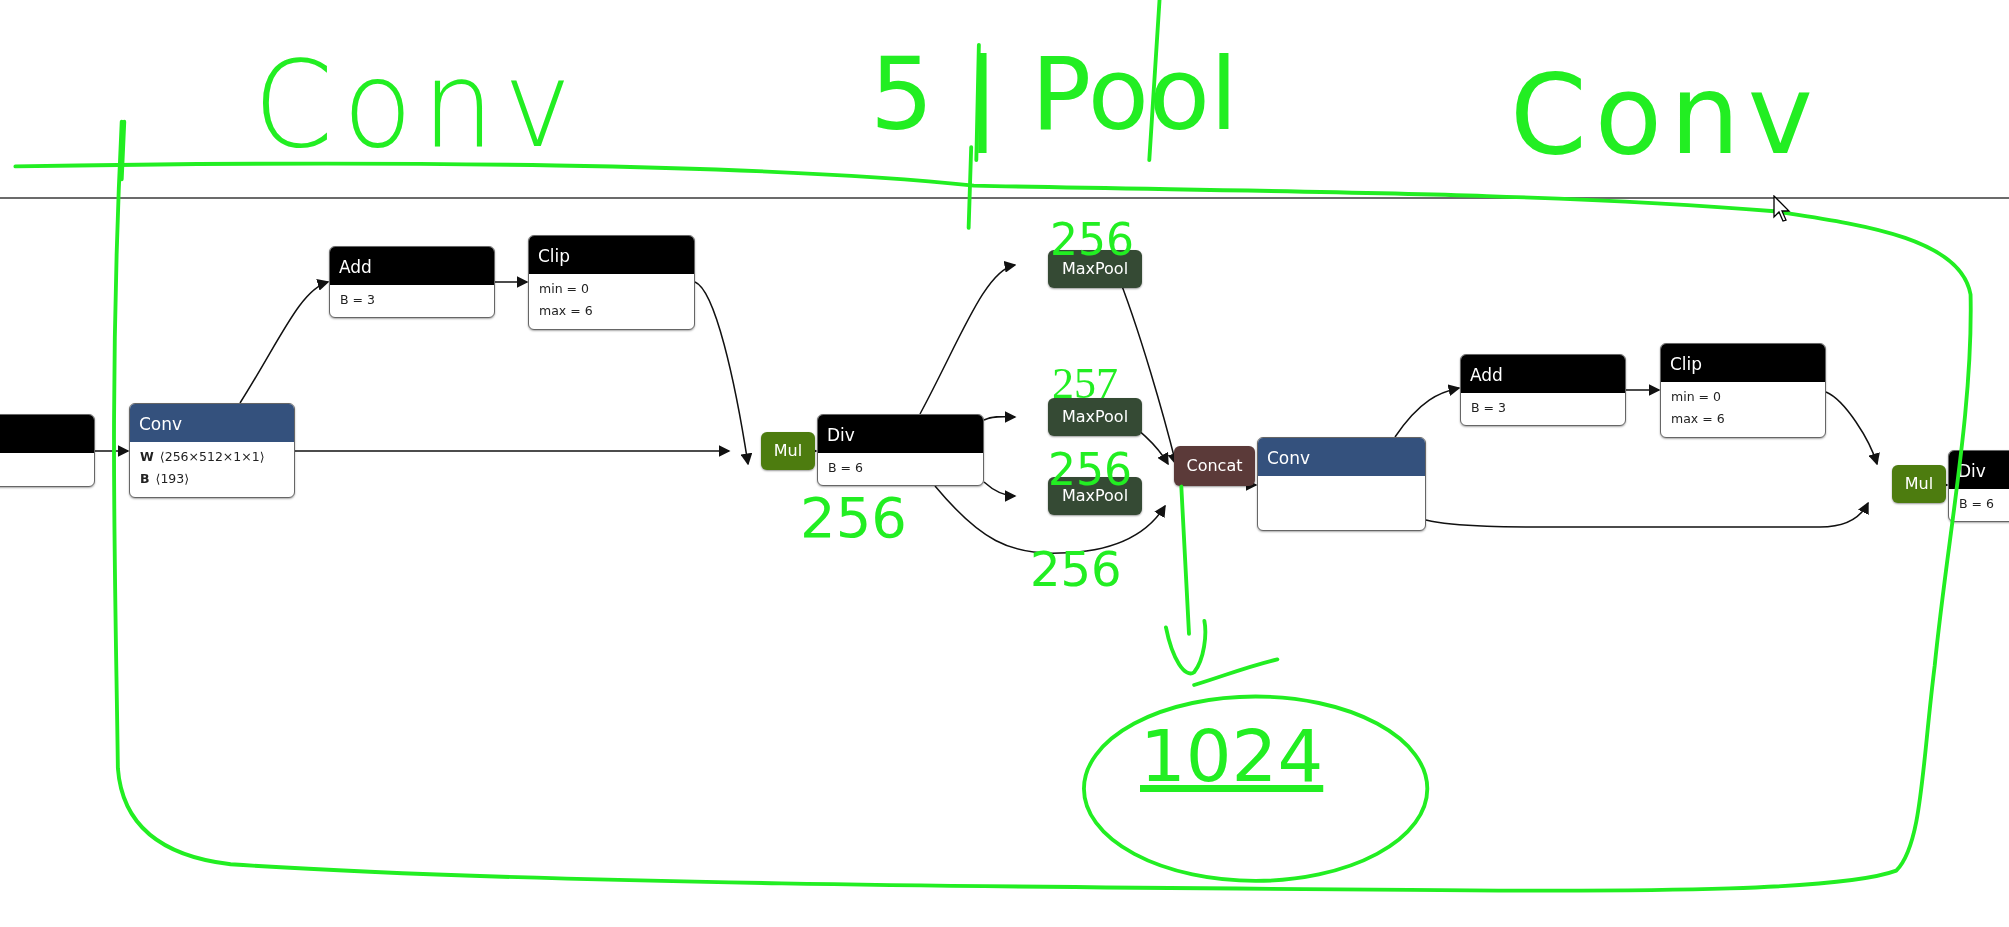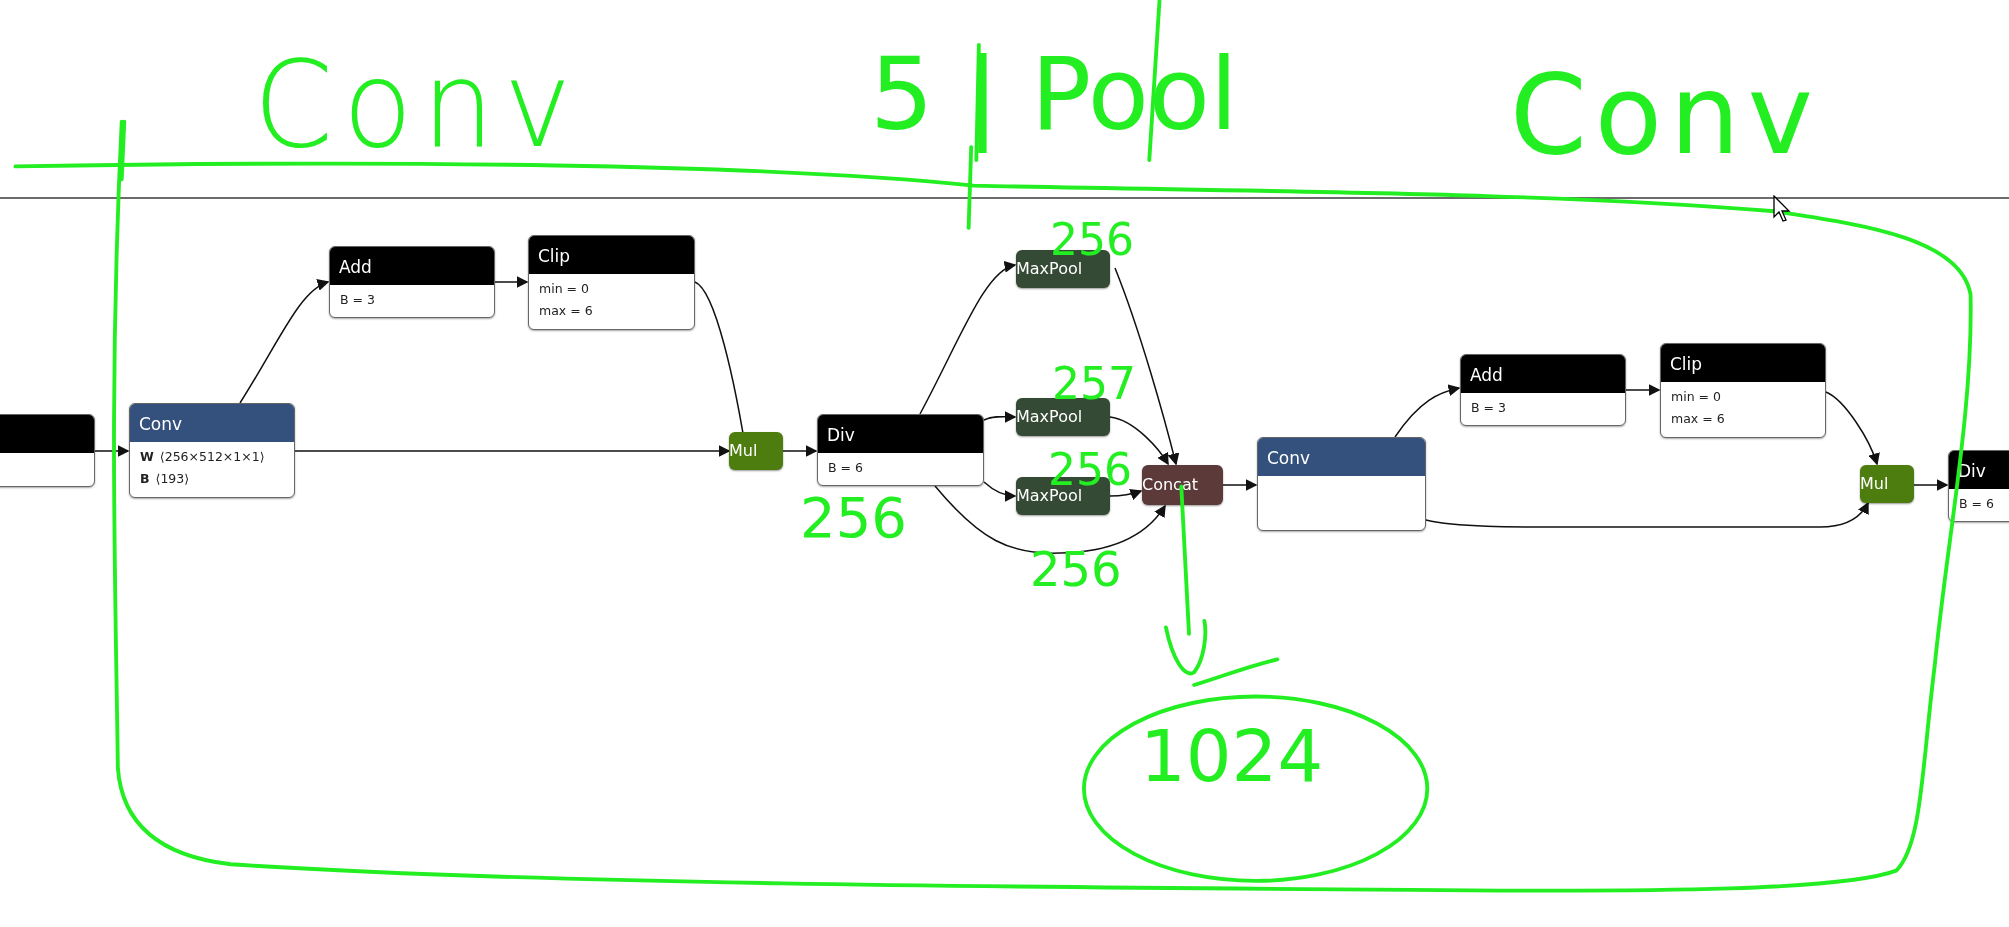--- a/index.html
+++ b/index.html
@@ -5,21 +5,21 @@
   html,body{margin:0;padding:0;background:#fff;}
   body{width:2009px;height:927px;position:relative;overflow:hidden;font-family:"DejaVu Sans",sans-serif;}
   #stage{position:absolute;left:0;top:0;width:2009px;height:927px;}
   .divider{position:absolute;left:0;top:197px;width:2009px;height:2px;background:#6b6b6b;}
   .node{position:absolute;box-sizing:border-box;border:1px solid #666;border-radius:6px;background:#fff;overflow:hidden;box-shadow:0 1px 2px rgba(0,0,0,.35);}
   .node .hdr{color:#fff;font-size:17px;padding:0 9px;height:38px;line-height:40px;}
   .node .body{font-size:12.5px;color:#222;padding:4px 10px;line-height:22px;}
   .node .body b{font-weight:bold;margin-right:6px;}
   .hdr.black{background:#000;}
   .hdr.blue{background:#34517d;}
-  .pill{position:absolute;box-sizing:border-box;border-radius:6px;color:#fff;font-size:16px;text-align:left;box-shadow:0 1px 2px rgba(0,0,0,.4);}
+  .pill{position:absolute;box-sizing:border-box;border-radius:6px;color:#fff;font-size:16px;text-align:center;box-shadow:0 1px 2px rgba(0,0,0,.4);margin-left:32px;}
   .pill.black{background:#4d7c0f;}
   .pill.pool{background:#354a34;}
   .pill.concat{background:#5b3a39;}
   svg{position:absolute;left:0;top:0;}
   .edge{fill:none;stroke:#111;stroke-width:1.5;}
   .ink{fill:none;stroke:#22ee22;stroke-width:3;stroke-linecap:round;stroke-linejoin:round;}
   .cursor{position:absolute;left:1773px;top:195px;}
 </style>
 </head>
 <body>
@@ -82,21 +82,21 @@
   <div class="pill black" style="left:729px;top:432px;width:54px;height:38px;line-height:38px;">Mul</div>
 
   <div class="node" style="left:817px;top:414px;width:167px;height:72px;">
     <div class="hdr black">Div</div>
     <div class="body">B = 6</div>
   </div>
 
   <div class="pill pool" style="left:1016px;top:250px;width:94px;height:38px;line-height:38px;">MaxPool</div>
   <div class="pill pool" style="left:1016px;top:398px;width:94px;height:38px;line-height:38px;">MaxPool</div>
   <div class="pill pool" style="left:1016px;top:477px;width:94px;height:38px;line-height:38px;">MaxPool</div>
-  <div class="pill concat" style="left:1142px;top:465px;width:81px;height:40px;line-height:40px;">Concat</div>
+  <div class="pill concat" style="left:1142px;top:446px;width:81px;height:40px;line-height:40px;">Concat</div>
 
   <div class="node" style="left:1257px;top:437px;width:169px;height:94px;">
     <div class="hdr blue">Conv</div>
   </div>
 
   <div class="node" style="left:1460px;top:354px;width:166px;height:72px;">
     <div class="hdr black">Add</div>
     <div class="body">B = 3</div>
   </div>
 
@@ -124,21 +124,21 @@
     <path class="ink" d="M932,535 C955,528 975,520 997,515"></path>
     <ellipse class="ink" cx="980" cy="616" rx="134" ry="72"></ellipse>
   </svg>
 
   <div style="position:absolute;left:245px;top:45px;font-size:120px;color:#22ee22;font-family:'DejaVu Sans',sans-serif;font-weight:200;letter-spacing:10px;transform:scaleX(0.95);line-height:1;">Conv</div>
   <div style="position:absolute;left:870px;top:45px;font-size:100px;color:#22ee22;line-height:1;white-space:pre;">5 | Pool</div>
   <div style="position:absolute;left:1510px;top:60px;font-size:110px;color:#22ee22;letter-spacing:8px;line-height:1;">Conv</div>
 
   <div style="position:absolute;left:800px;top:490px;font-size:56px;color:#22ee22;line-height:1;">256</div>
   <div style="position:absolute;left:1050px;top:218px;font-size:44px;color:#22ee22;line-height:1;">256</div>
-  <div style="position:absolute;left:1052px;top:362px;font-size:44px;color:#22ee22;line-height:1;">257</div>
+  <div style="position:absolute;left:1052px;top:362px;font-size:44px;color:#22ee22;line-height:1;font-family:Liberation Serif, serif;">257</div>
   <div style="position:absolute;left:1048px;top:448px;font-size:44px;color:#22ee22;line-height:1;">256</div>
   <div style="position:absolute;left:1030px;top:545px;font-size:48px;color:#22ee22;line-height:1;">256</div>
-  <div style="position:absolute;left:1140px;top:720px;font-size:72px;color:#22ee22;line-height:1;">1024</div>
+  <div style="position:absolute;left:1140px;top:720px;font-size:72px;color:#22ee22;line-height:1;text-decoration:underline;">1024</div>
 
   <svg class="cursor" width="20" height="28" viewBox="0 0 20 28">
     <path d="M1,1 L1,22 L6,17 L10,26 L13,25 L9,16 L16,16 Z" fill="#fff" stroke="#000" stroke-width="1.3"></path>
   </svg>
 </div>
 
 </body></html>

